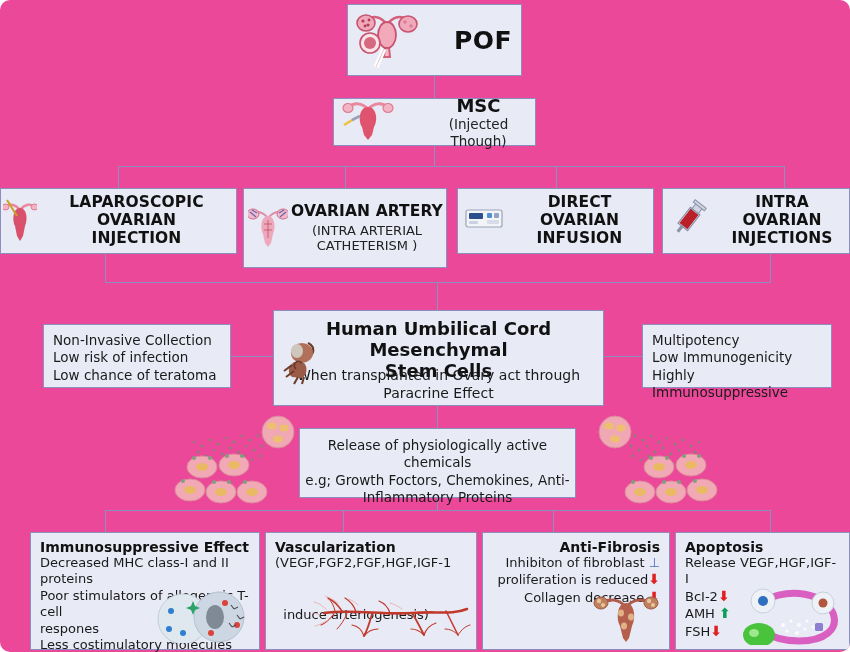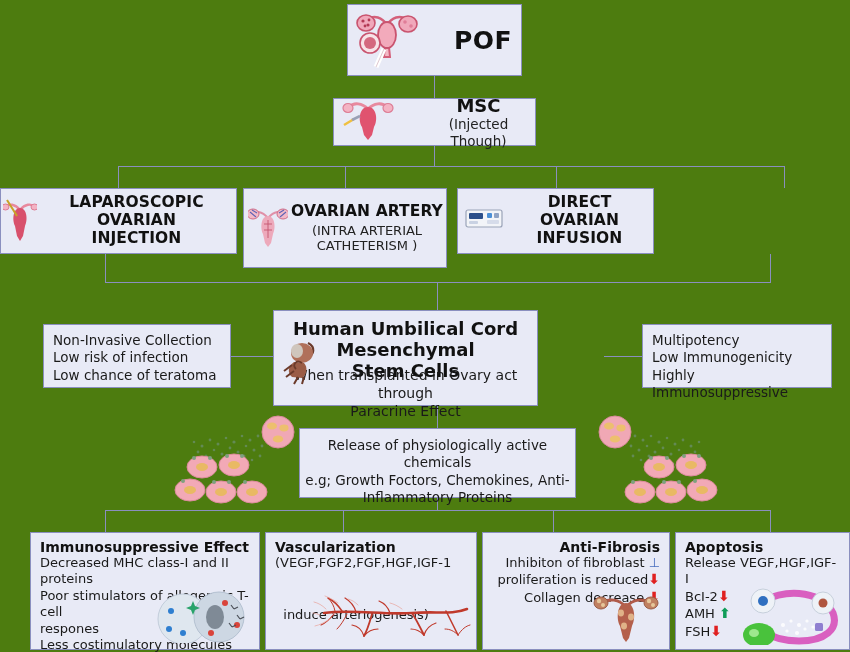--- a/index.html
+++ b/index.html
@@ -1,17 +1,17 @@
 <!DOCTYPE html>
 <html><head>
 <meta charset="utf-8">
 <style>
   html,body{margin:0;padding:0;background:#ffffff;}
   body{font-family:"DejaVu Sans","Liberation Sans",sans-serif;}
-  #stage{position:relative;width:850px;height:652px;background:#4d7c0f;overflow:hidden;}
+  #stage{position:relative;width:850px;height:652px;background:#ec4899;overflow:hidden;border-radius:10px;}
 
   .box{position:absolute;background:#e8eaf6;border:1px solid #8a8fbf;box-sizing:border-box;}
   .line{position:absolute;background:#8a8fbf;}
   .vline{width:1px;}
   .hline{height:1px;}
 
   .ttl-big{font-weight:bold;font-size:25px;color:#111;letter-spacing:.5px;}
   .ttl-mid{font-weight:bold;font-size:18px;color:#111;}
   .ttl-cap{font-weight:bold;font-size:15.5px;color:#111;letter-spacing:.1px;line-height:1.16;}
   .sub-cap{font-size:13px;color:#222;line-height:1.18;}
@@ -164,22 +164,41 @@
           <rect x="23" y="16" width="12" height="4" rx="1" fill="#d6dcea"></rect>
         </svg>
       </span>
       <span class="stack" style="flex:1;">
         <span class="ttl-cap center">DIRECT OVARIAN</span>
         <span class="ttl-cap center">INFUSION</span>
       </span>
     </div>
   </div>
 
-
-  <div class="box" style="left:273px;top:310px;width:265px;height:96px;">
+  <div class="box" style="left:662px;top:188px;width:188px;height:66px;">
+    <div class="flexrow" style="padding-left:6px;">
+      <span class="art">
+        <svg width="40" height="42" viewBox="0 0 40 42">
+          <g transform="rotate(38 20 21)">
+            <rect x="16" y="4" width="8" height="9" fill="#cfd6e2" stroke="#8a93a8"></rect>
+            <rect x="15" y="12" width="10" height="18" fill="#b9202a"></rect>
+            <rect x="14" y="11" width="12" height="20" fill="none" stroke="#8a93a8" stroke-width="1.2"></rect>
+            <rect x="17.5" y="30" width="3" height="8" fill="#8a93a8"></rect>
+            <rect x="13" y="2" width="14" height="3" fill="#cfd6e2" stroke="#8a93a8"></rect>
+          </g>
+        </svg>
+      </span>
+      <span class="stack" style="flex:1;margin-left:6px;">
+        <span class="ttl-cap center">INTRA OVARIAN</span>
+        <span class="ttl-cap center">INJECTIONS</span>
+      </span>
+    </div>
+  </div>
+
+  <div class="box" style="left:273px;top:310px;width:331px;height:96px;">
     <div style="position:relative;height:100%;">
       <div class="center" style="padding-top:7px;">
         <div class="ttl-mid">Human Umbilical Cord Mesenchymal</div>
         <div class="ttl-mid">Stem Cells</div>
       </div>
       <div class="center" style="position:absolute;left:0;right:0;top:56px;">
         <div class="body-txt" style="font-size:14px;">When transplanted in Ovary act through</div>
         <div class="body-txt" style="font-size:14px;">Paracrine Effect</div>
       </div>
       <span class="art" style="position:absolute;left:4px;top:26px;">

